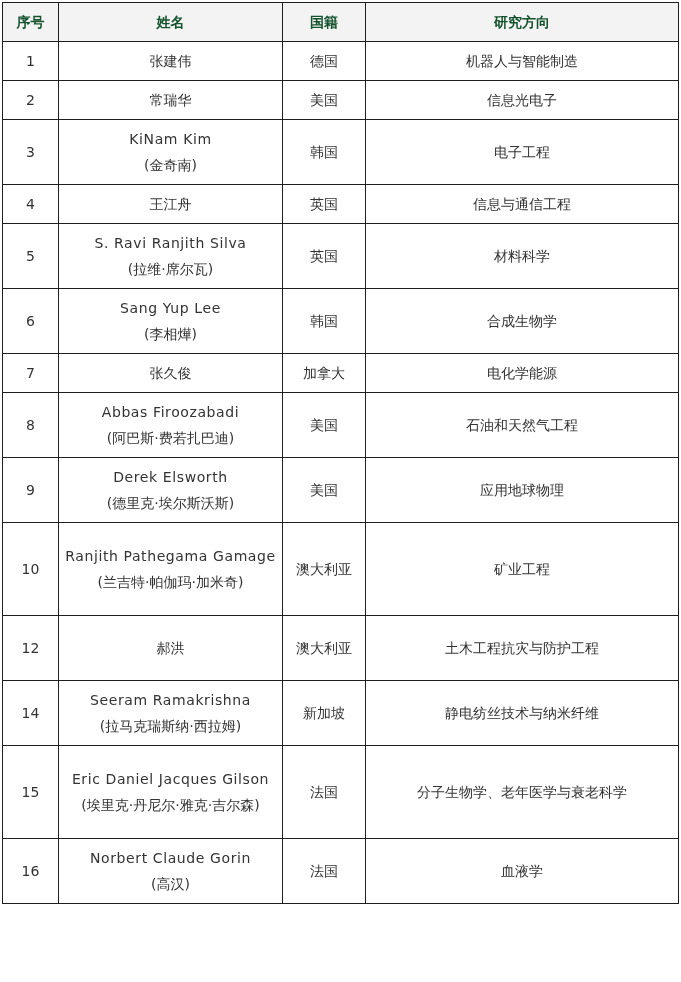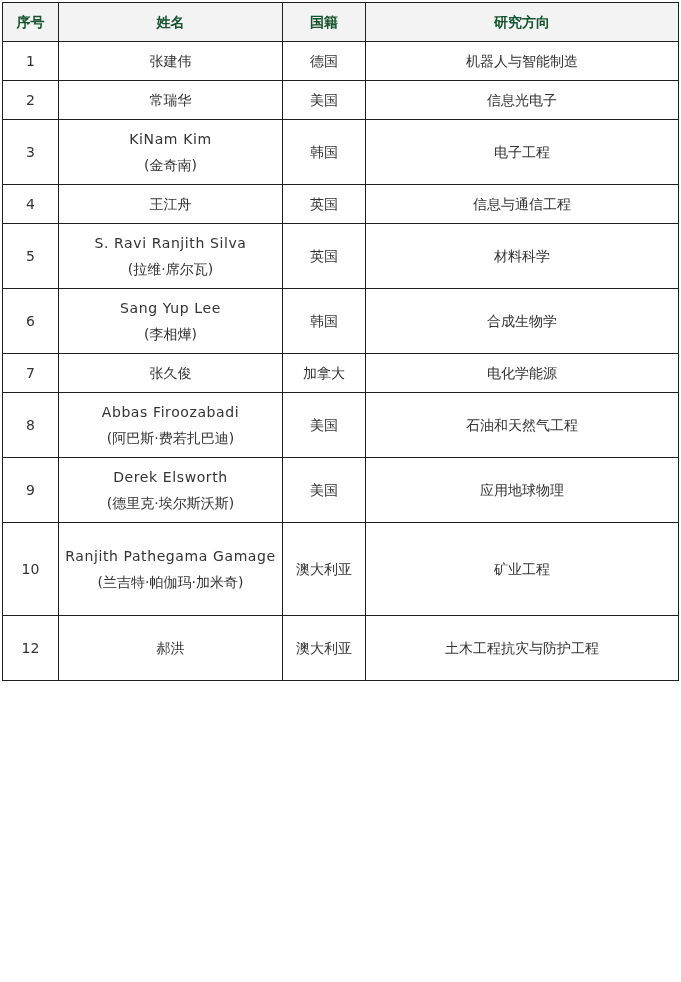--- a/index.html
+++ b/index.html
@@ -133,14 +133,41 @@
       <td>矿业工程</td>
     </tr>
     <tr>
       <td class="h2">12</td>
       <td>
           <span class="name-line">郝洪</span>
         </td>
       <td>澳大利亚</td>
       <td>土木工程抗灾与防护工程</td>
     </tr>
+    <tr>
+      <td class="h2">14</td>
+      <td>
+          <span class="name-line name-en">Seeram Ramakrishna</span>
+          <span class="name-line">(拉马克瑞斯纳·西拉姆)</span>
+        </td>
+      <td>新加坡</td>
+      <td>静电纺丝技术与纳米纤维</td>
+    </tr>
+    <tr>
+      <td class="h3">15</td>
+      <td>
+          <span class="name-line name-en">Eric Daniel Jacques Gilson</span>
+          <span class="name-line">(埃里克·丹尼尔·雅克·吉尔森)</span>
+        </td>
+      <td>法国</td>
+      <td>分子生物学、老年医学与衰老科学</td>
+    </tr>
+    <tr>
+      <td class="h2">16</td>
+      <td>
+          <span class="name-line name-en">Norbert Claude Gorin</span>
+          <span class="name-line">(高汉)</span>
+        </td>
+      <td>法国</td>
+      <td>血液学</td>
+    </tr>
   </tbody>
 </table>
 
 </body></html>

